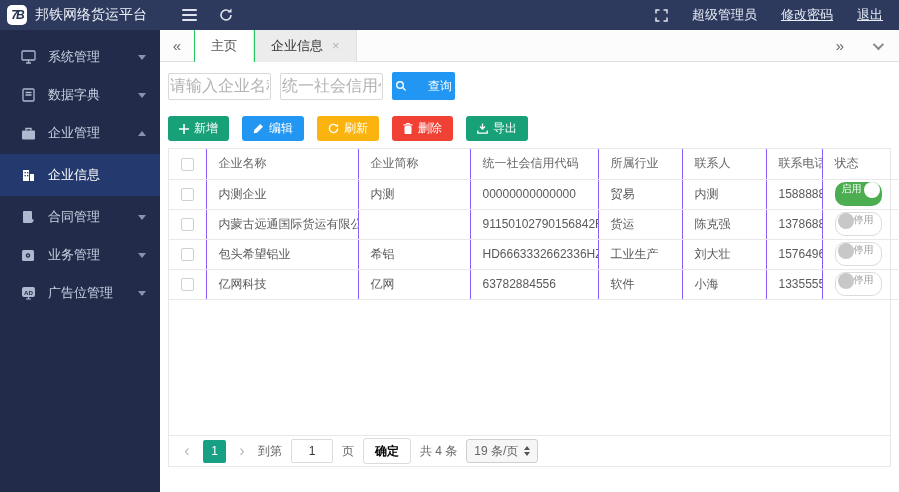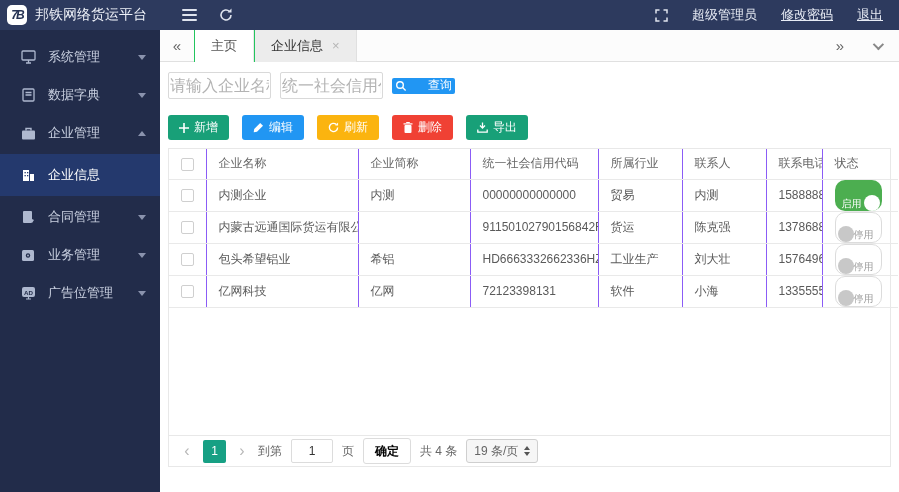--- a/index.html
+++ b/index.html
@@ -36,39 +36,39 @@
   .tab-close { margin-left:9px; color:#b5b5b5; font-size:13px; cursor:pointer; }
   .tab-spacer { flex:1; }
   .tab-right { display:flex; align-items:center; gap:10px; padding-right:12px; }
   .chev-down { width:8px; height:8px; border-right:2px solid #888; border-bottom:2px solid #888; transform:rotate(45deg) translateY(-2px); margin:0 6px; }
 
   
   .content { position:absolute; left:0; right:0; top:32px; bottom:0; padding:10px 8px 0 8px; }
   .search-row { display:flex; align-items:center; gap:9px; }
   .txt-input { width:103px; height:27px; border:1px solid #d9d9d9; border-radius:2px; padding:0 1px; font-size:16px; color:#333; outline:none; font-family:inherit; }
   .txt-input::placeholder { color:#b3b3b3; }
-  .query-btn { width:63px; height:16px; background:#2196f3; color:#fff; border:none; border-radius:2px; font-size:12px; display:flex; align-items:center; justify-content:center; gap:21px; cursor:pointer; font-family:inherit; }
+  .query-btn { width:63px; height:28px; background:#2196f3; color:#fff; border:none; border-radius:2px; font-size:12px; display:flex; align-items:center; justify-content:center; gap:21px; cursor:pointer; font-family:inherit; }
 
   .btn-row { display:flex; align-items:center; gap:13px; margin-top:16px; }
   .act-btn { height:25px; padding:0 11px; border:none; border-radius:3px; color:#fff; font-size:12px; display:flex; align-items:center; gap:5px; cursor:pointer; font-family:inherit; white-space:nowrap; }
   .btn-add, .btn-export { background:#18a078; }
   .btn-edit { background:#2196f3; }
   .btn-refresh { background:#fbb40f; }
   .btn-delete { background:#f04134; }
 
   
   .table-box { position:absolute; left:8px; right:8px; top:86px; bottom:25px; border:1px solid #e8e8e8; background:#fff; }
   table { width:100%; border-collapse:collapse; table-layout:fixed; }
   th, td { height:30px; font-size:12px; text-align:left; padding:0 0 0 12px; white-space:nowrap; overflow:hidden; border-bottom:1px solid #e9e9e9; border-right:1px solid #8b5cf6; }
   th { color:#666; font-weight:normal; }
   td { color:#5a5a5a; }
   th.c-status, td.c-status { border-right:none; box-shadow:-4px 0 6px -2px rgba(0,0,0,0.12); padding-left:12px; }
   .cb { display:inline-block; width:13px; height:13px; border:1px solid #cfcfcf; border-radius:2px; background:#fff; vertical-align:middle; cursor:pointer; }
 
-  .sw { display:inline-flex; align-items:flex-end; width:47px; height:31px; border-radius:10px; vertical-align:middle; cursor:pointer; }
+  .sw { display:inline-flex; align-items:flex-start; width:47px; height:24px; border-radius:10px; vertical-align:middle; cursor:pointer; }
   .sw.on { background:#4cae50; justify-content:space-between; padding:0 2px 0 7px; }
   .sw.on .sw-t { color:#fff; font-size:10px; }
   .sw .knob { width:16px; height:16px; border-radius:50%; background:#fff; }
   .sw.off { background:#fff; border:1px solid #dcdcdc; justify-content:space-between; padding:0 7px 0 2px; }
   .sw.off .knob { background:#c8c8c8; }
   .sw.off .sw-t { color:#9a9a9a; font-size:10px; }
 
   
   .pager { position:absolute; left:0; right:0; bottom:0; height:31px; border-top:1px solid #e8e8e8; display:flex; align-items:center; gap:9px; padding-left:11px; font-size:12px; color:#666; background:#fff; }
   .pg-arrow { color:#b8b8b8; font-size:16px; width:14px; text-align:center; cursor:pointer; line-height:1; }
@@ -349,21 +349,21 @@
                 <td>15764967</td>
                 <td class="c-status"><span class="sw off">
                     <span class="knob"></span>
                     <span class="sw-t">停用</span>
                   </span></td>
               </tr>
               <tr>
                 <td><span class="cb"></span></td>
                 <td>亿网科技</td>
                 <td>亿网</td>
-                <td>72123398131</td>
+                <td>63782884556</td>
                 <td>软件</td>
                 <td>小海</td>
                 <td>13355556</td>
                 <td class="c-status"><span class="sw off">
                     <span class="knob"></span>
                     <span class="sw-t">停用</span>
                   </span></td>
               </tr>
             </tbody>
         </table>

